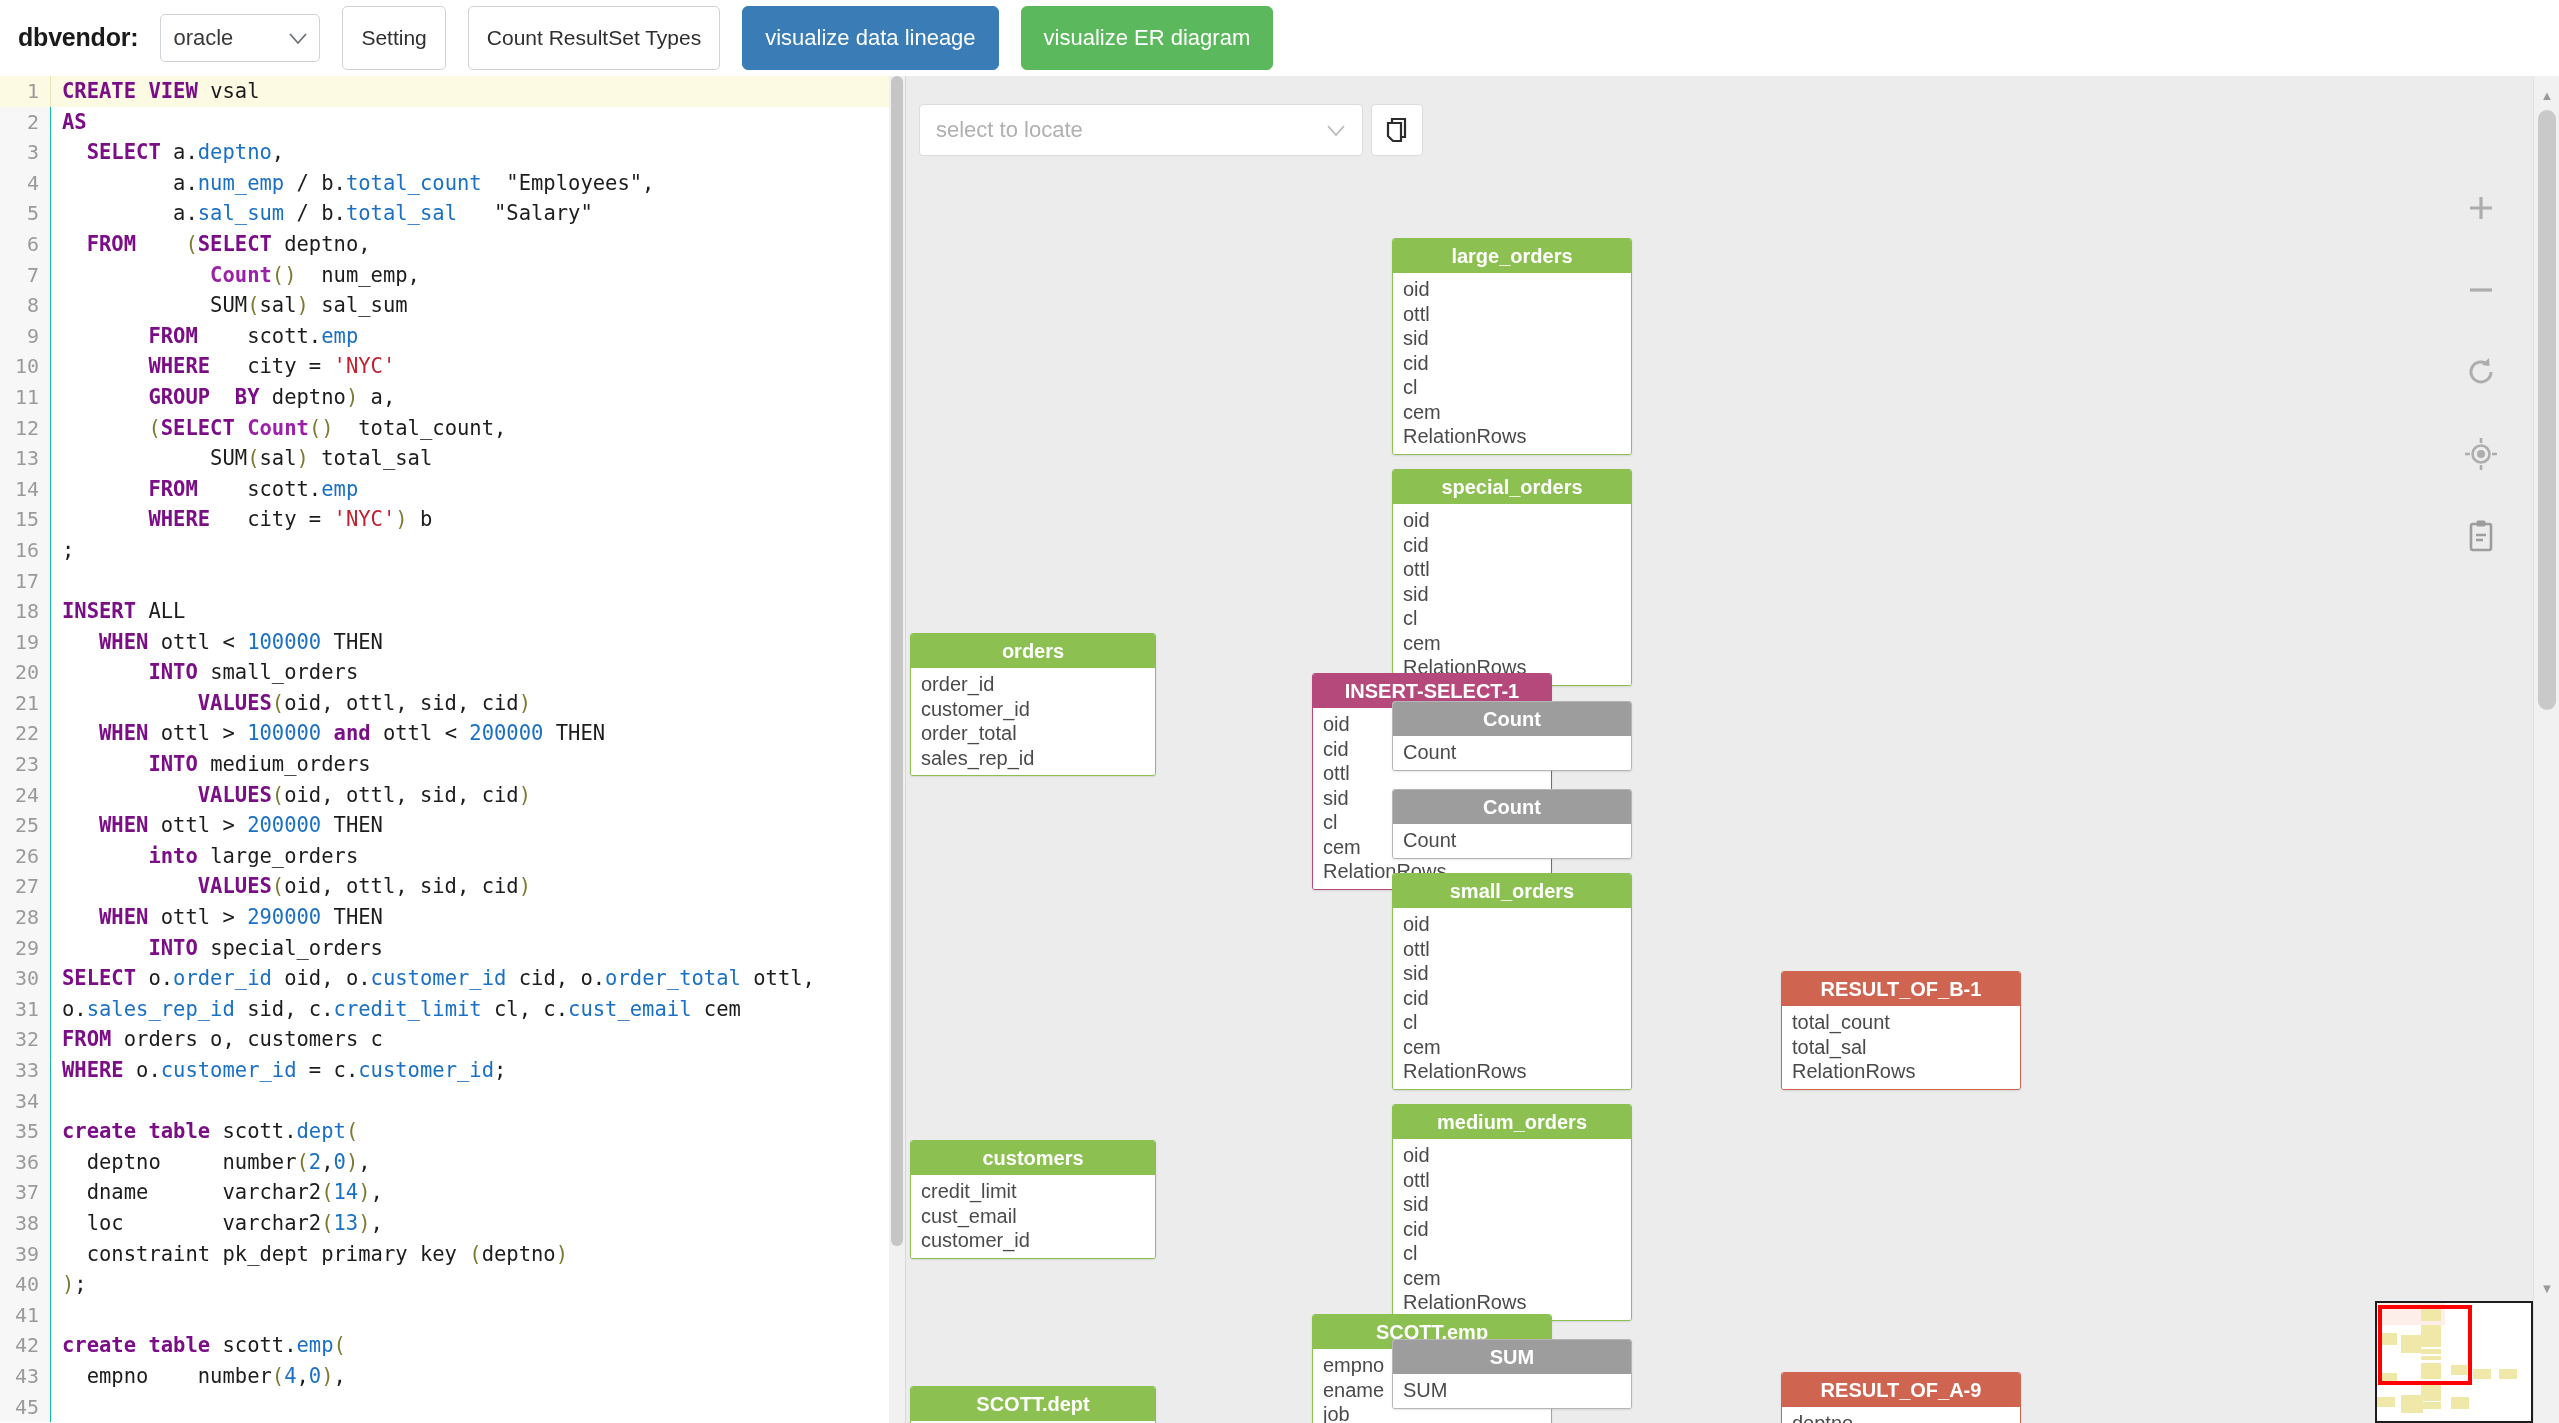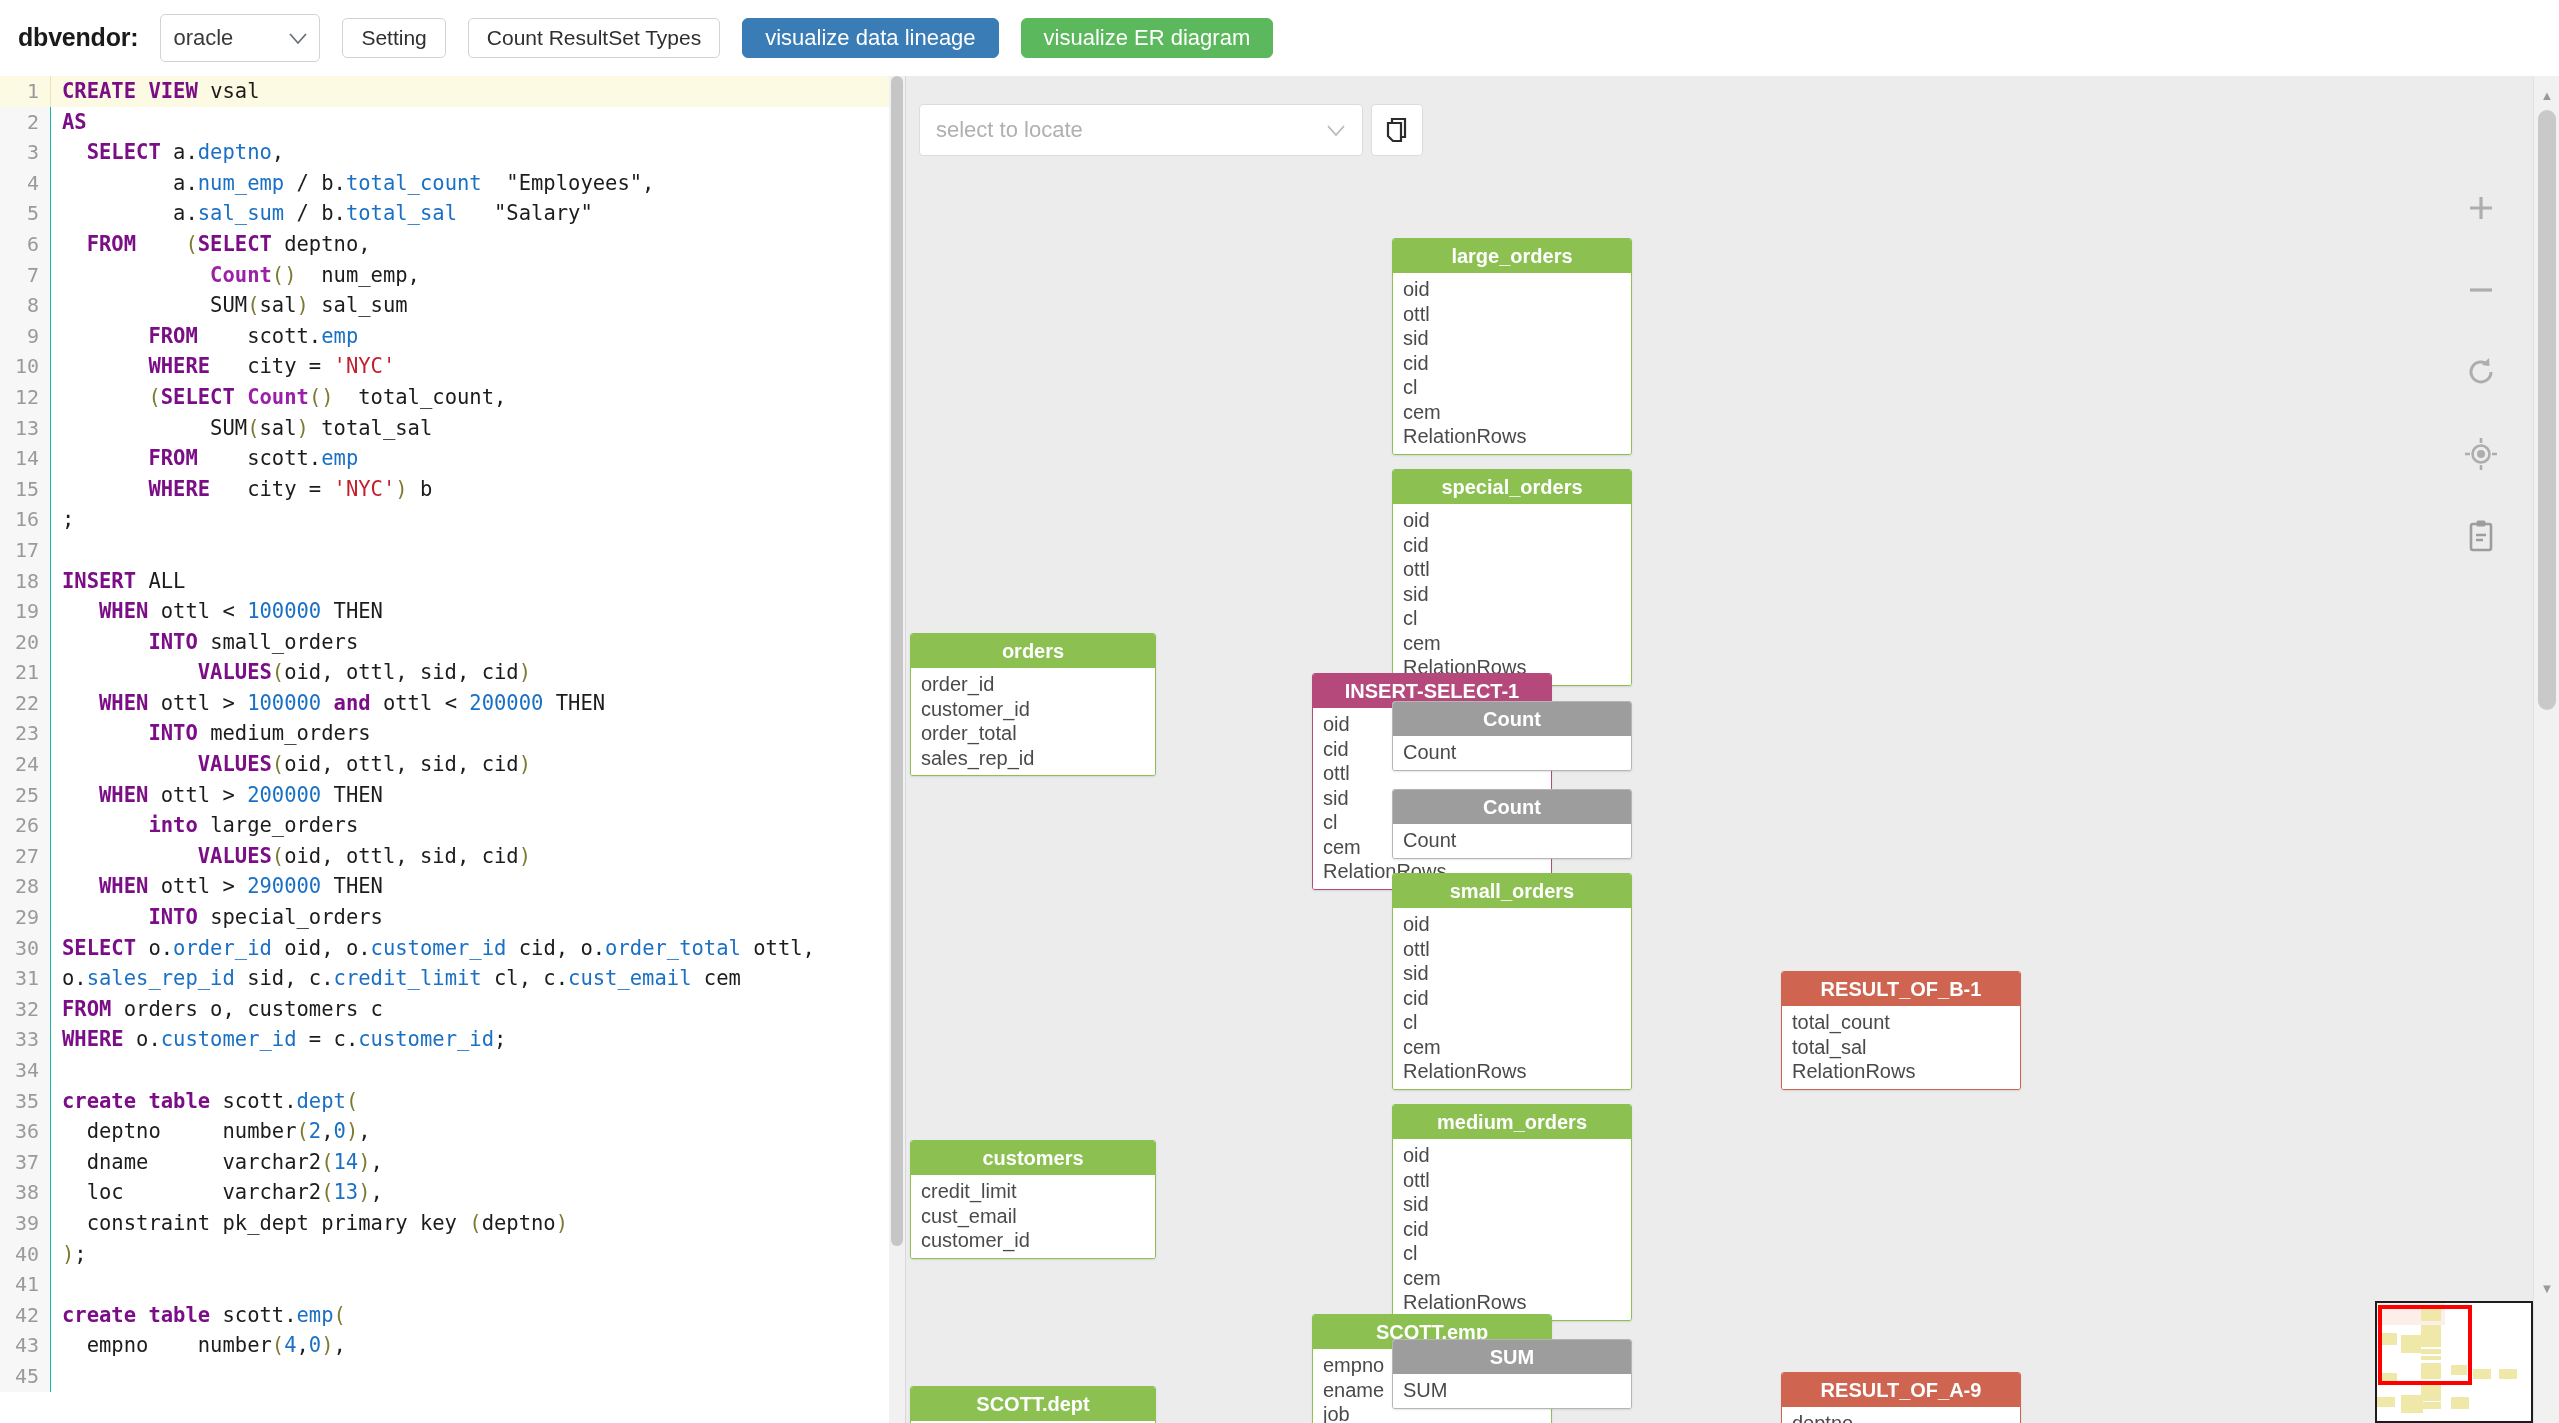--- a/index.html
+++ b/index.html
@@ -41,21 +41,21 @@
     align-items: center;
     padding: 0 12px;
     font-size: 22px;
     color: #3a3a3a;
   }
   .select-box .chev {
     margin-left: auto;
     color: #6b7177;
   }
   .btn {
-    height: 40px;
+    height: 64px;
     border: 1px solid #cfd4d9;
     border-radius: 5px;
     background: #ffffff;
     color: #2f2f2f;
     font-size: 21px;
     padding: 0 18px;
     display: flex;
     align-items: center;
     cursor: pointer;
     white-space: nowrap;
@@ -314,20 +314,21 @@
         <div class="cl hl"><div class="gutter">1</div><div class="code"><span class="k">CREATE </span><span class="k">VIEW </span><span class="pl">vsal</span></div></div>
         <div class="cl"><div class="gutter">2</div><div class="code"><span class="k">AS</span></div></div>
         <div class="cl"><div class="gutter">3</div><div class="code"><span class="pl">  </span><span class="k">SELECT </span><span class="pl">a.</span><span class="id">deptno</span><span class="pl">,</span></div></div>
         <div class="cl"><div class="gutter">4</div><div class="code"><span class="pl">         a.</span><span class="id">num_emp</span><span class="pl"> / b.</span><span class="id">total_count</span><span class="pl">  "Employees",</span></div></div>
         <div class="cl"><div class="gutter">5</div><div class="code"><span class="pl">         a.</span><span class="id">sal_sum</span><span class="pl"> / b.</span><span class="id">total_sal</span><span class="pl">   "Salary"</span></div></div>
         <div class="cl"><div class="gutter">6</div><div class="code"><span class="pl">  </span><span class="k">FROM </span><span class="pl">   </span><span class="pn">(</span><span class="k">SELECT </span><span class="pl">deptno,</span></div></div>
         <div class="cl"><div class="gutter">7</div><div class="code"><span class="pl">            </span><span class="kf">Count</span><span class="pn">()</span><span class="pl">  num_emp,</span></div></div>
         <div class="cl"><div class="gutter">8</div><div class="code"><span class="pl">            SUM</span><span class="pn">(</span><span class="pl">sal</span><span class="pn">)</span><span class="pl"> sal_sum</span></div></div>
         <div class="cl"><div class="gutter">9</div><div class="code"><span class="pl">       </span><span class="k">FROM </span><span class="pl">   scott.</span><span class="id">emp</span></div></div>
         <div class="cl"><div class="gutter">10</div><div class="code"><span class="pl">       </span><span class="k">WHERE </span><span class="pl">  city = </span><span class="st">'NYC'</span></div></div>
+        <div class="cl"><div class="gutter">11</div><div class="code"><span class="pl">       </span><span class="k">GROUP </span><span class="pl"> </span><span class="k">BY </span><span class="pl">deptno</span><span class="pn">)</span><span class="pl"> a,</span></div></div>
         <div class="cl"><div class="gutter">12</div><div class="code"><span class="pl">       </span><span class="pn">(</span><span class="k">SELECT </span><span class="kf">Count</span><span class="pn">()</span><span class="pl">  total_count,</span></div></div>
         <div class="cl"><div class="gutter">13</div><div class="code"><span class="pl">            SUM</span><span class="pn">(</span><span class="pl">sal</span><span class="pn">)</span><span class="pl"> total_sal</span></div></div>
         <div class="cl"><div class="gutter">14</div><div class="code"><span class="pl">       </span><span class="k">FROM </span><span class="pl">   scott.</span><span class="id">emp</span></div></div>
         <div class="cl"><div class="gutter">15</div><div class="code"><span class="pl">       </span><span class="k">WHERE </span><span class="pl">  city = </span><span class="st">'NYC'</span><span class="pn">)</span><span class="pl"> b</span></div></div>
         <div class="cl"><div class="gutter">16</div><div class="code"><span class="pl">;</span></div></div>
         <div class="cl"><div class="gutter">17</div><div class="code"><span class="pl"></span></div></div>
         <div class="cl"><div class="gutter">18</div><div class="code"><span class="k">INSERT </span><span class="pl">ALL</span></div></div>
         <div class="cl"><div class="gutter">19</div><div class="code"><span class="pl">   </span><span class="k">WHEN </span><span class="pl">ottl &lt; </span><span class="nu">100000</span><span class="pl"> THEN</span></div></div>
         <div class="cl"><div class="gutter">20</div><div class="code"><span class="pl">       </span><span class="k">INTO </span><span class="pl">small_orders</span></div></div>
         <div class="cl"><div class="gutter">21</div><div class="code"><span class="pl">           </span><span class="k">VALUES</span><span class="pn">(</span><span class="pl">oid, ottl, sid, cid</span><span class="pn">)</span></div></div>

